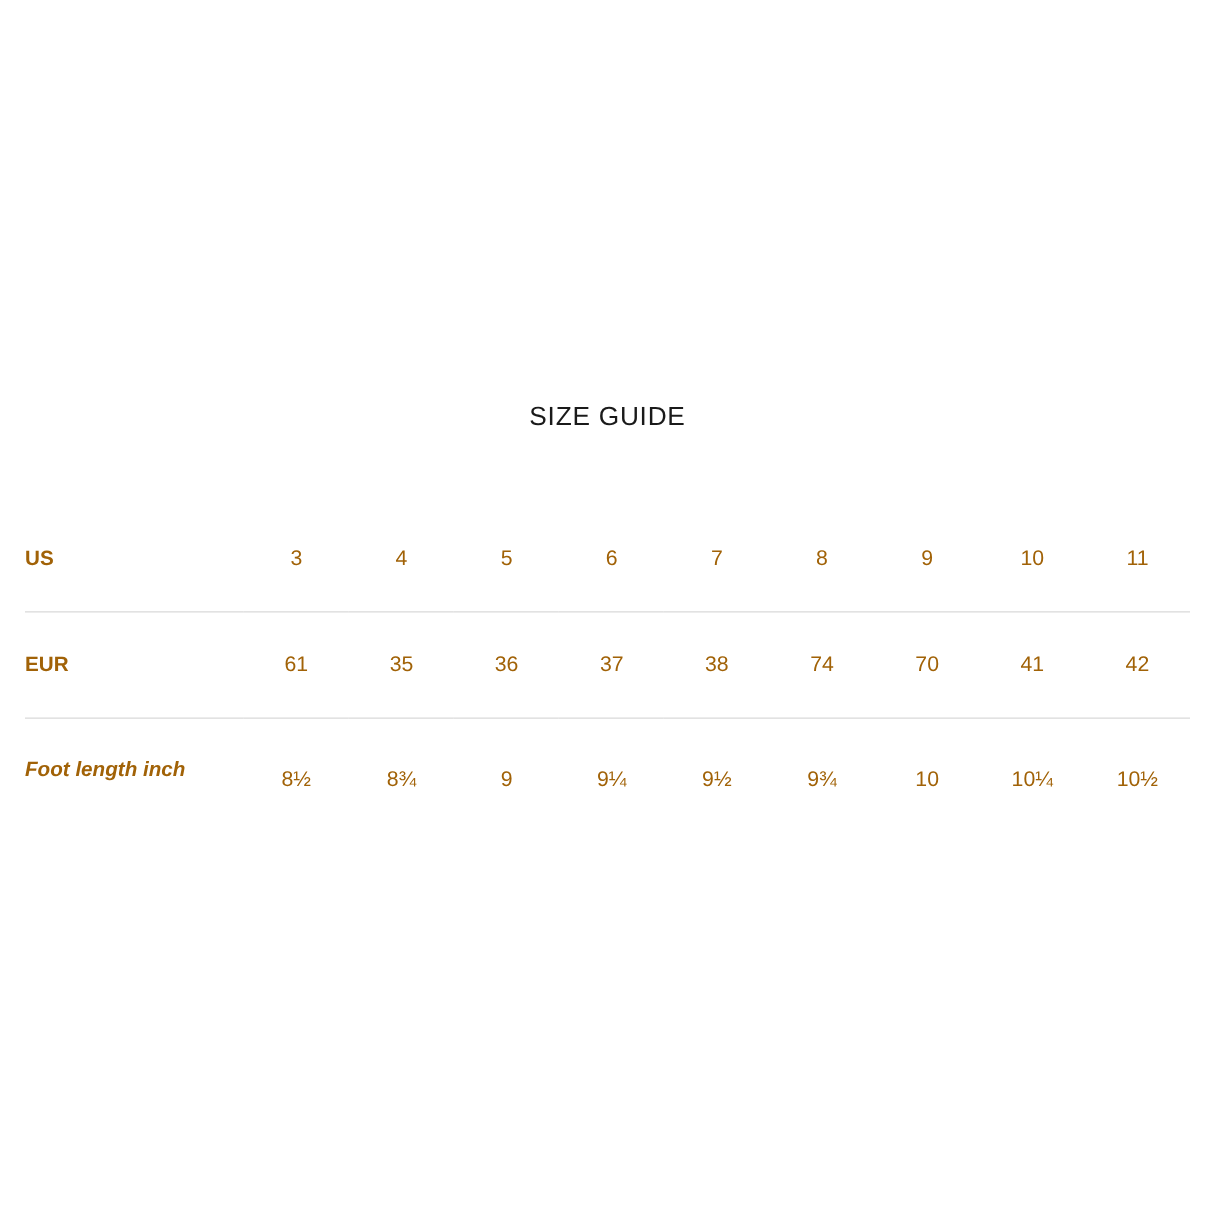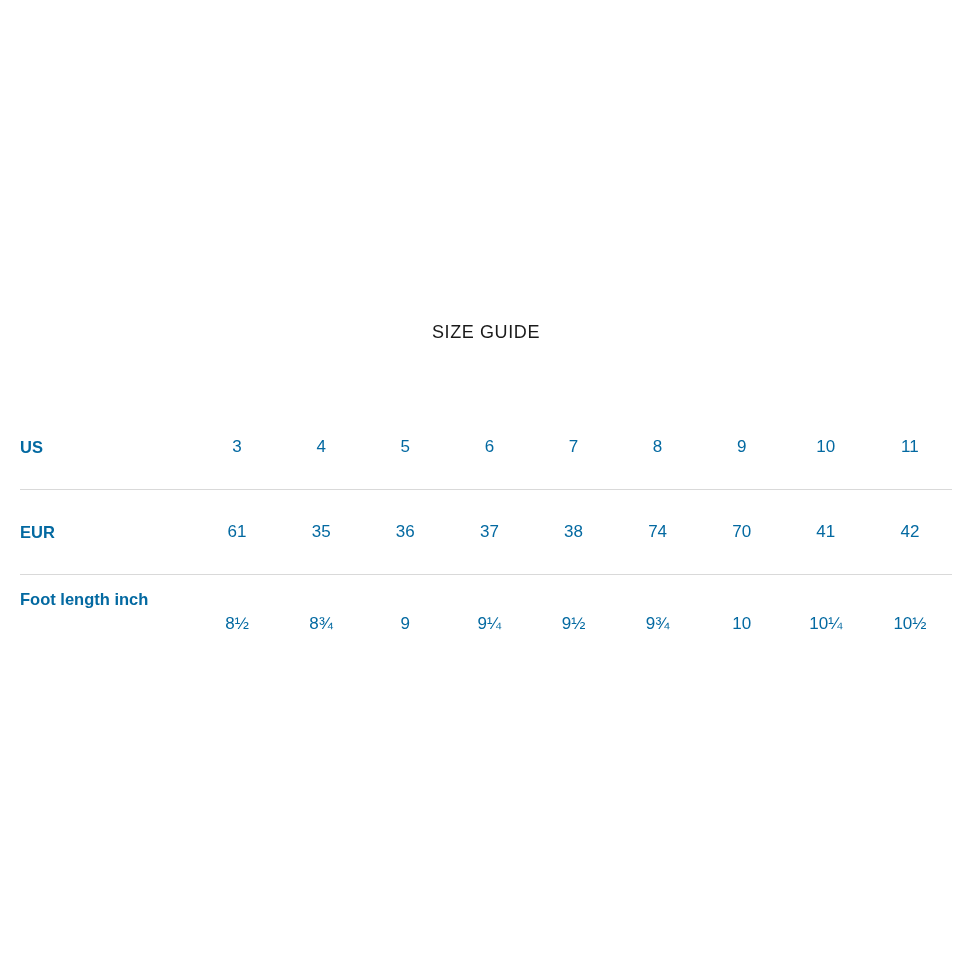--- a/index.html
+++ b/index.html
@@ -19,58 +19,59 @@
     width: 972px;
     height: 972px;
     box-sizing: border-box;
   }
   .title {
     position: absolute;
     top: 322px;
     left: 0;
     width: 972px;
     text-align: center;
-    font-size: 18px;
+    font-size: 21px;
     letter-spacing: 0.6px;
     color: #1a1a1a;
   }
   .size-table {
     position: absolute;
     top: 405px;
     left: 20px;
     width: 932px;
     border-collapse: collapse;
     table-layout: fixed;
   }
   .size-table tr.row-us td,
   .size-table tr.row-eur td {
     border-bottom: 1px solid #d9d9d9;
   }
   .size-table td {
     padding: 0;
     height: 84px;
     vertical-align: middle;
     font-size: 17px;
-    color: #0369a1;
+    color: #a16207;
     text-align: center;
   }
   .size-table td.label {
     text-align: left;
     font-weight: bold;
     width: 175px;
     font-size: 16.5px;
     line-height: 1.35;
   }
   .row-foot td {
     height: 92px;
     vertical-align: top;
     padding-top: 39px;
   }
   .row-foot td.label {
-    padding-top: 13px;
+    padding-top: 30px;
+    font-style: italic;
   }
 </style>
 </head>
 <body>
 
 <div class="page">
 
   <div class="title">SIZE GUIDE</div>
 
   <table class="size-table">

